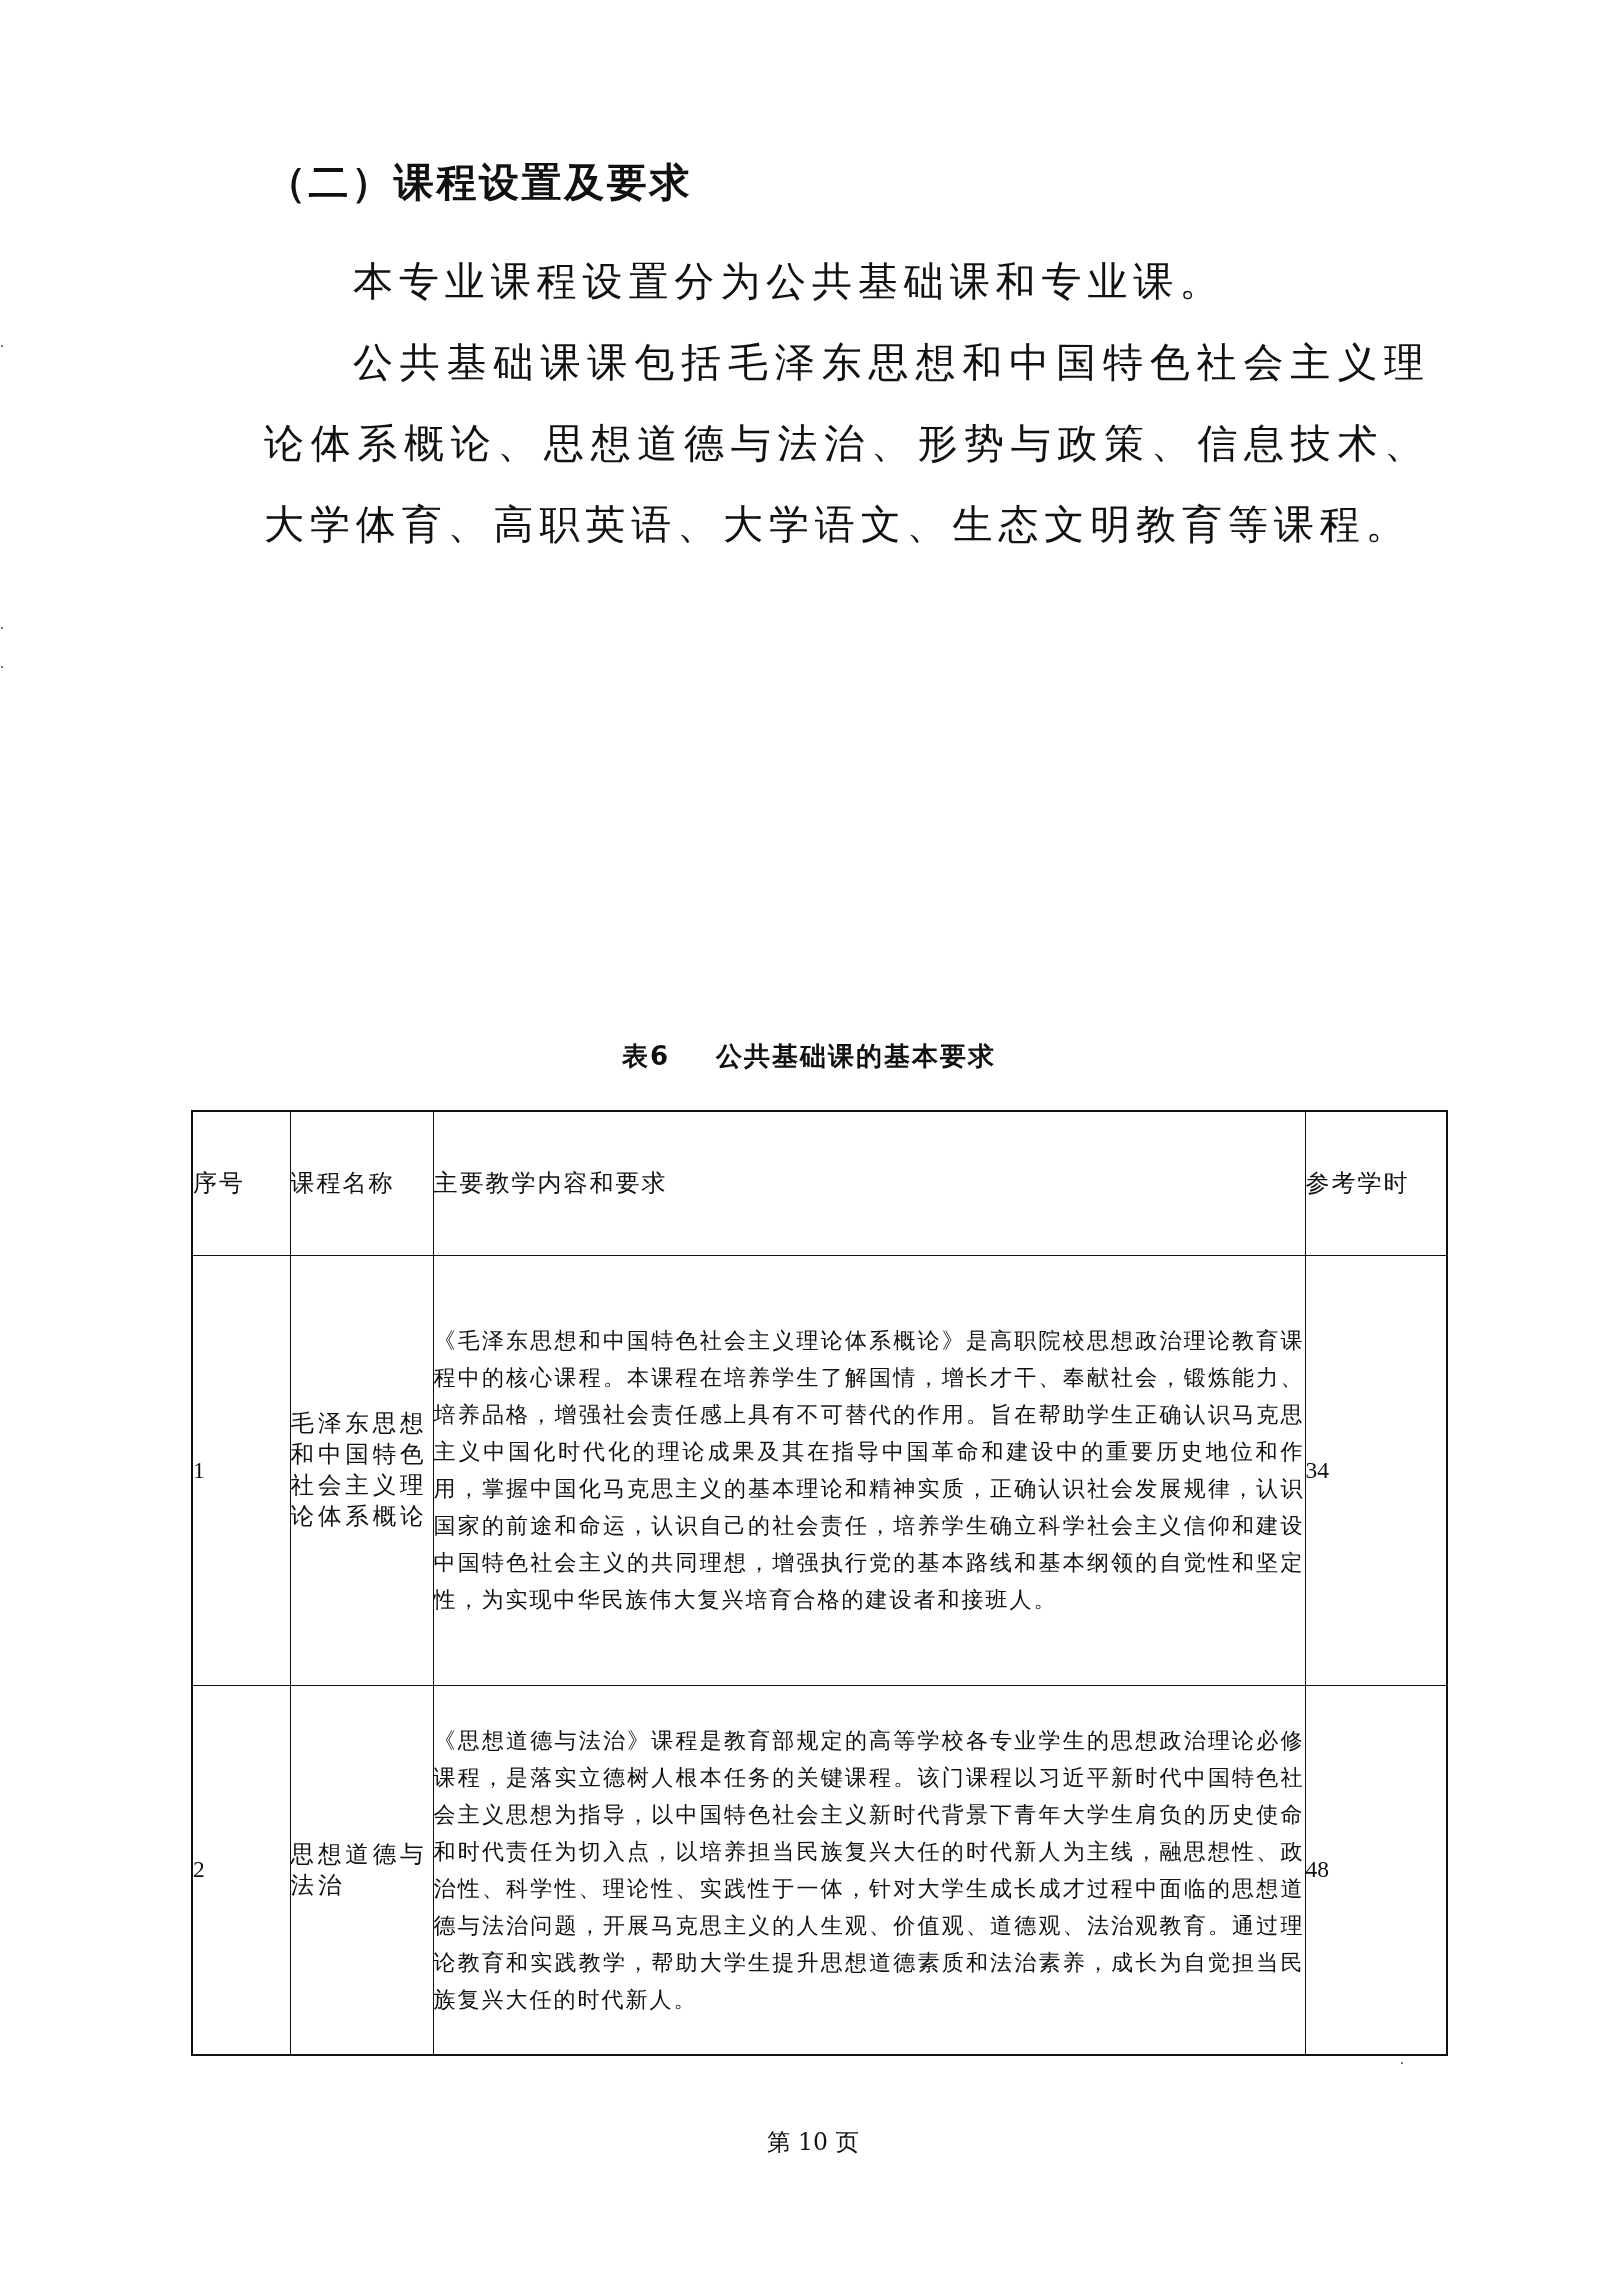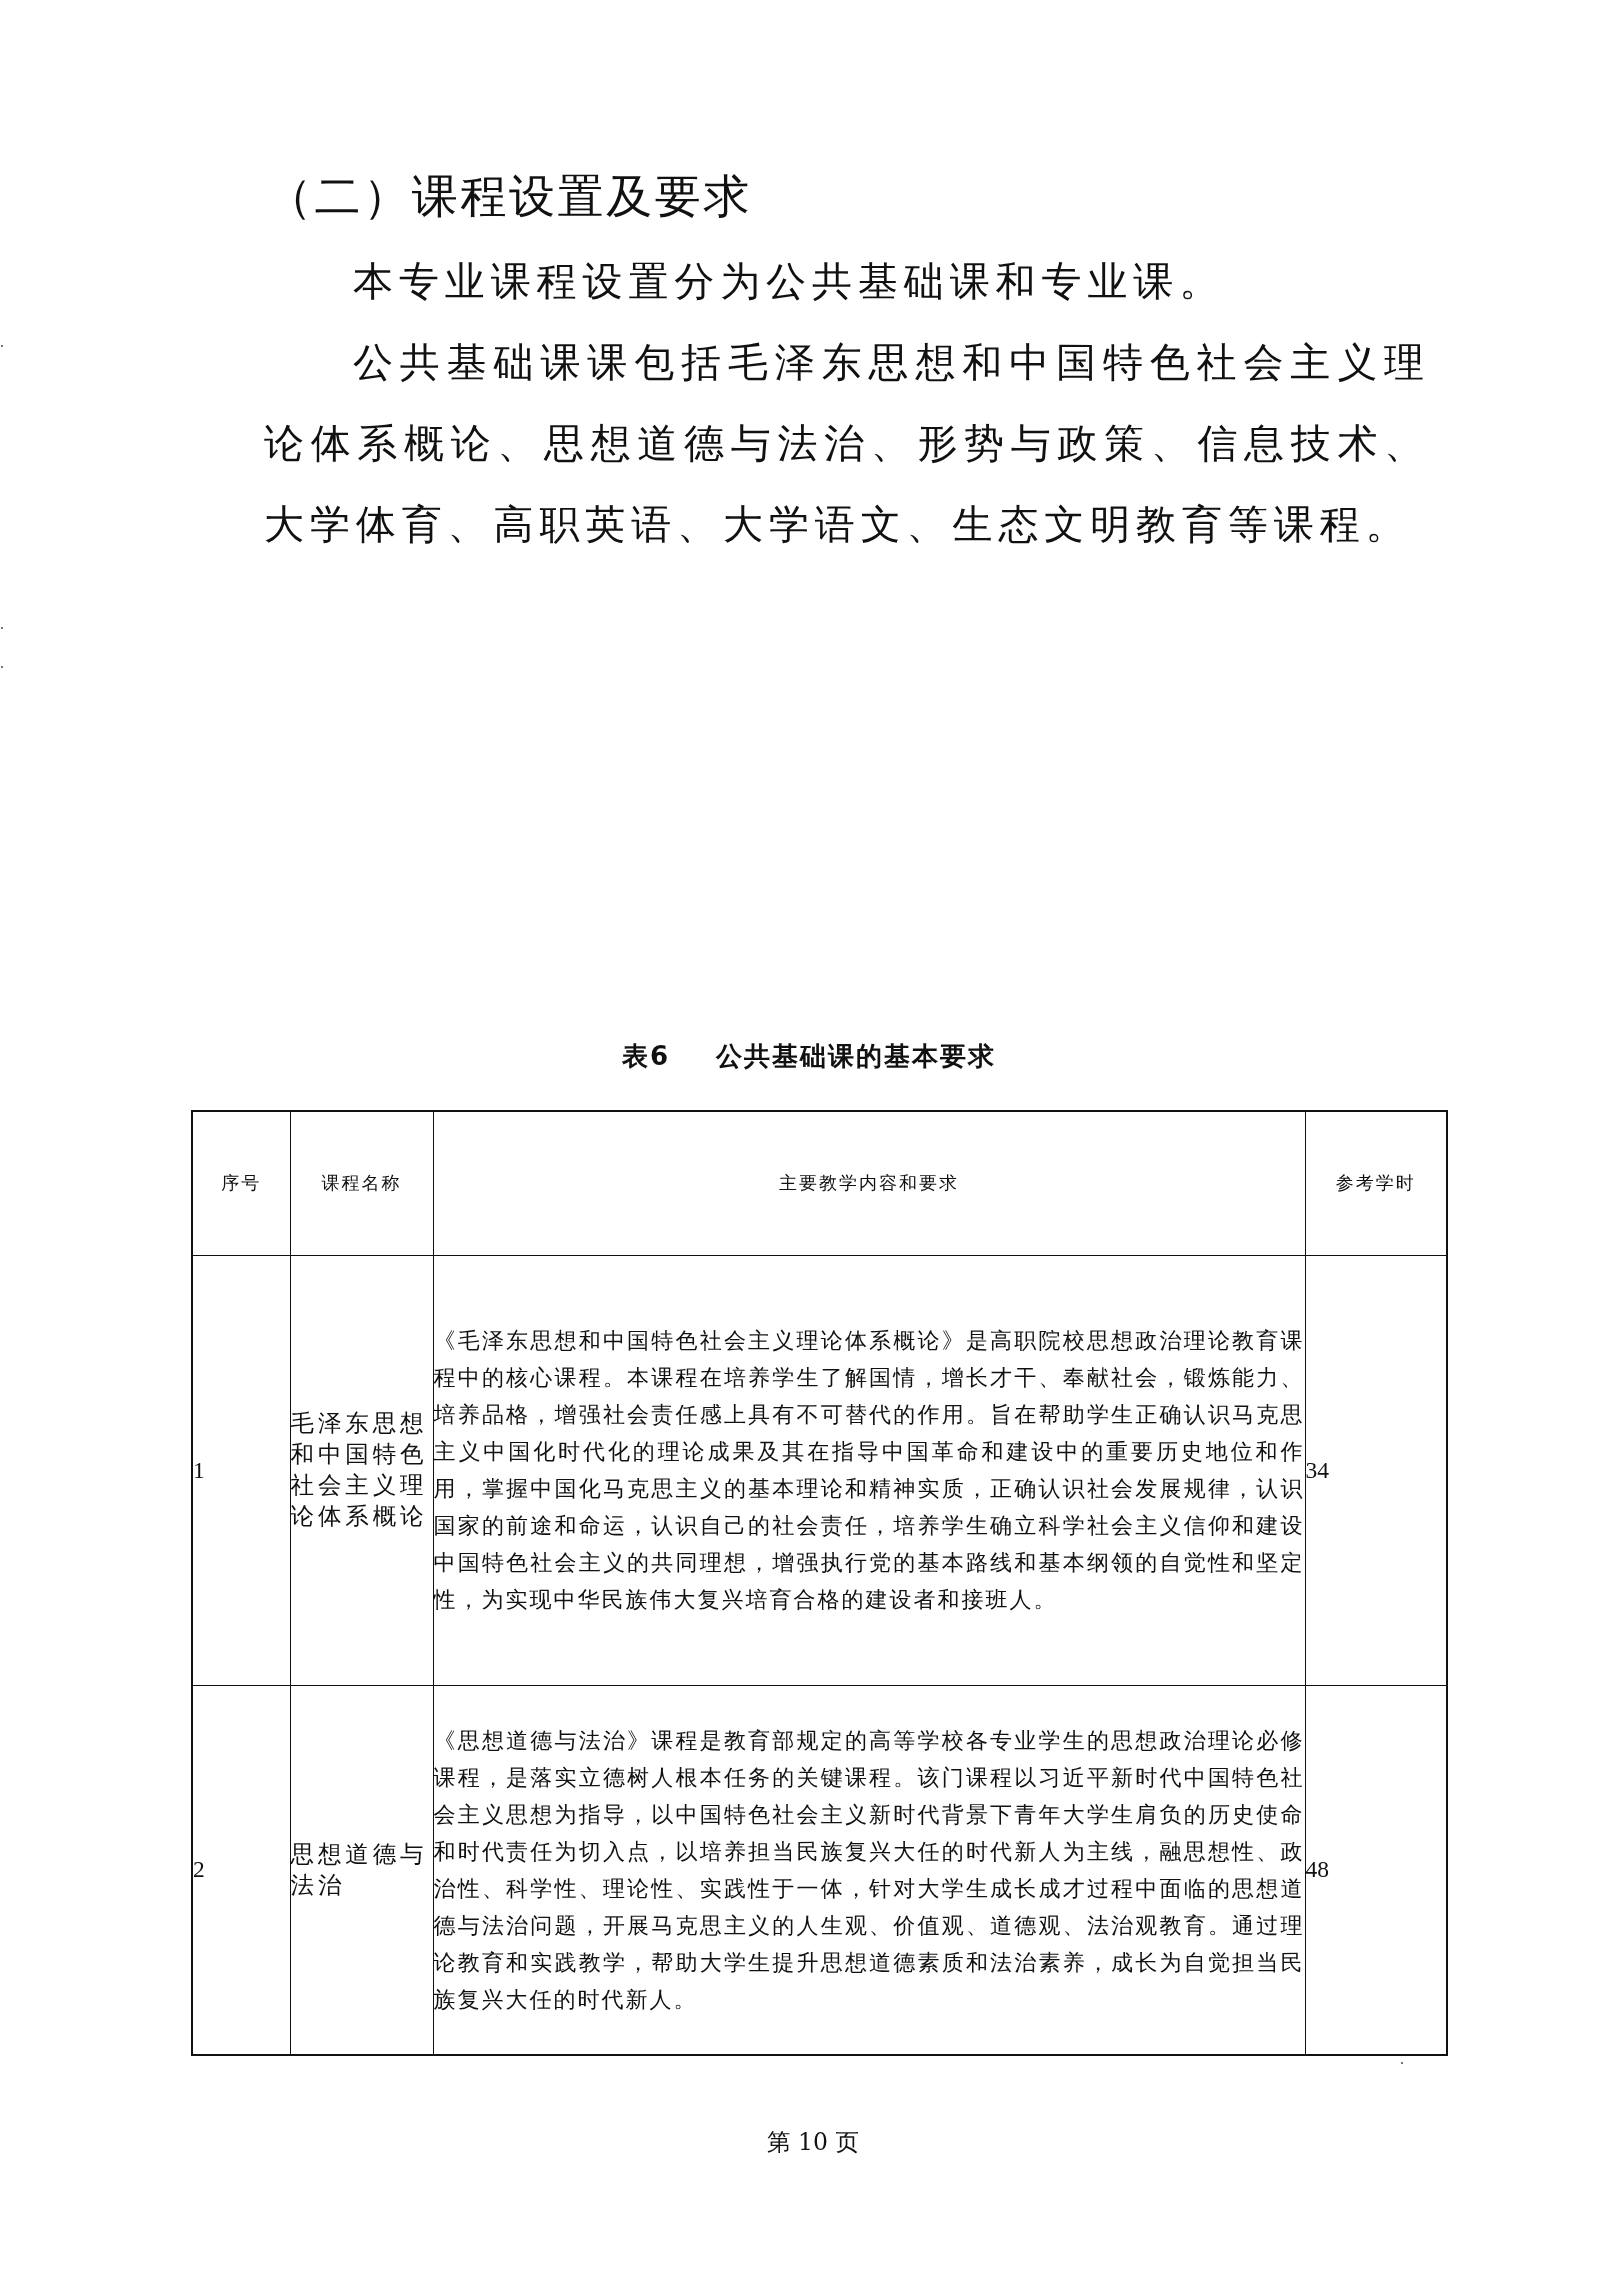--- a/index.html
+++ b/index.html
@@ -2,22 +2,22 @@
 <html style="font-size:10.4px"><head>
   <meta charset="utf-8">
   <style>
     html, body { margin: 0; padding: 0; background: #ffffff; }
     body {
       width: 1618px; height: 2284px; position: relative; overflow: hidden;
       color: #111111;
       font-family: "DejaVu Serif", "Liberation Serif", serif;
     }
     .heading {
-      position: absolute; left: 266px; top: 166px;
-      font-size: 46px; font-weight: normal; letter-spacing: 2.6px;
+      position: absolute; left: 266px; top: 155px;
+      font-size: 40px; font-weight: bold; letter-spacing: 2.6px;
       font-family: "DejaVu Sans", "Liberation Sans", sans-serif;
     }
     .body-text {
       position: absolute; left: 264px; top: 241px; width: 1166px;
       font-size: 40px; line-height: 81px; letter-spacing: 5.9px;
       text-align: justify;
     }
     .body-text p { margin: 0; text-indent: 89px; }
     .caption {
       position: absolute; left: 0; width: 1618px; top: 1033px;
@@ -34,21 +34,21 @@
     }
     table.req col.c1 { width: 98px; }
     table.req col.c2 { width: 143px; }
     table.req col.c3 { width: 872px; }
     table.req col.c4 { width: 142px; }
     table.req th, table.req td {
       border: 1.3px solid #111; padding: 0; vertical-align: middle;
     }
     table.req thead tr { height: 144px; }
     table.req thead th {
-      font-size: 18px; font-weight: normal; text-align: center;
+      font-size: 24px; font-weight: normal; text-align: left;
       letter-spacing: 2px;
       margin-top: 24px;
     }
     table.req tbody tr.r1 { height: 430px; }
     table.req tbody tr.r2 { height: 370px; }
     td.seq, td.hours {
       font-size: 23.5px; text-align: left; padding-left: 6.5px;
       font-family: "Liberation Serif", "DejaVu Serif", serif;
     }
     td.name {

